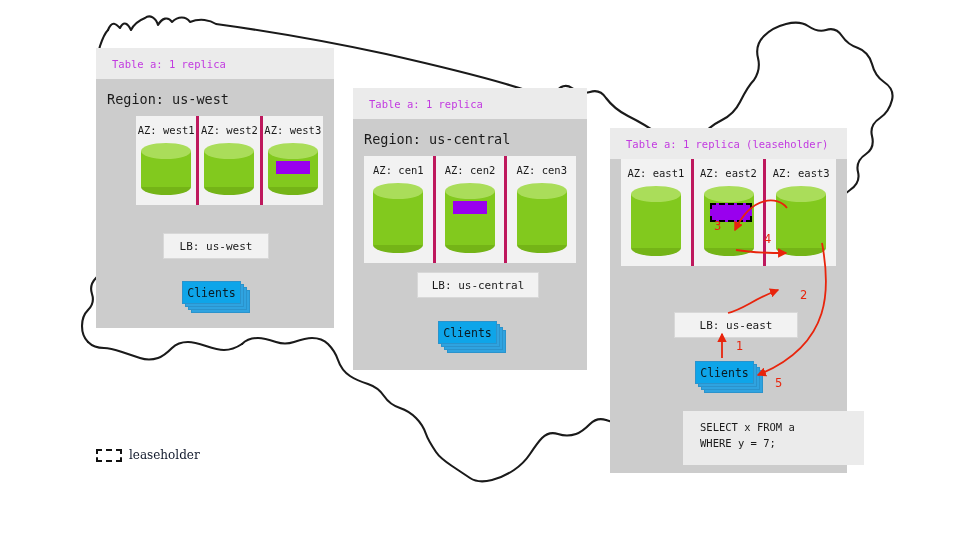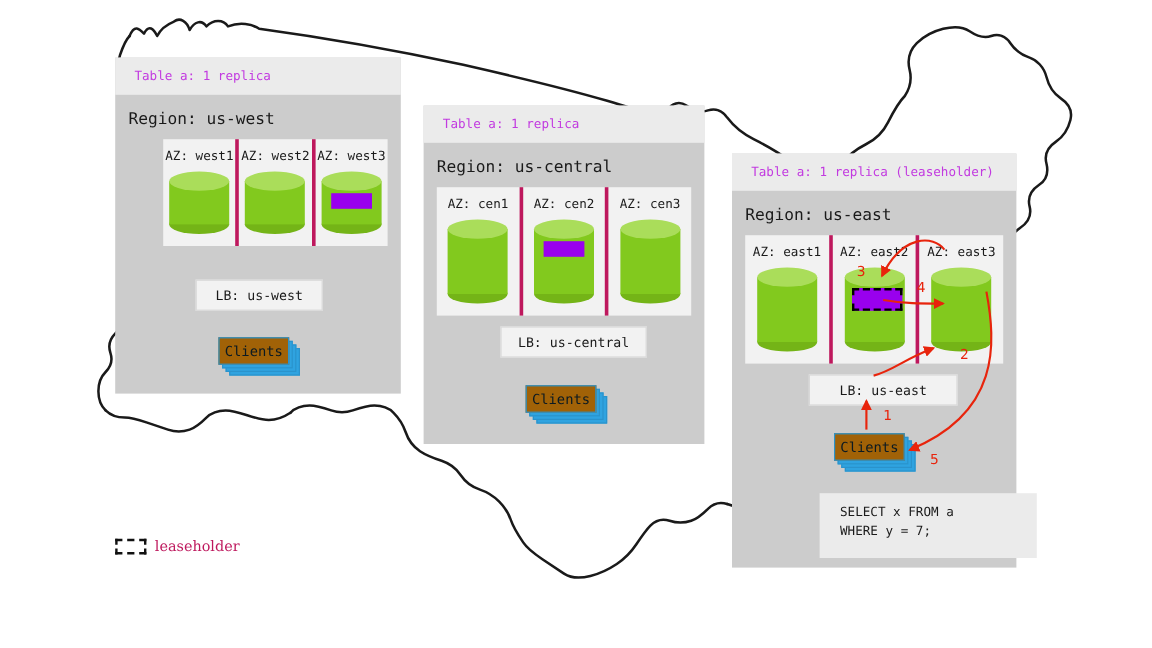--- a/index.html
+++ b/index.html
@@ -32,39 +32,39 @@
   .replica.lease{border:2px dashed #000000;}
 
   
   .lb-box{position:absolute;background:#f2f2f2;border:1px solid #d8d8d8;
           display:flex;align-items:center;justify-content:center;
           font-size:11px;color:#1a1a1a;white-space:nowrap;z-index:5;}
 
   
   .clients{position:absolute;z-index:5;}
   .clients .sheet{position:absolute;background:#2fa3e0;border:1.5px solid #2a93cc;}
-  .clients .face{position:absolute;left:0;top:0;background:#a16207;border:1.5px solid #2a93cc;
+  .clients .face{position:absolute;left:0;top:0;background:#0ea5e9;border:1.5px solid #2a93cc;
                  display:flex;align-items:center;justify-content:center;
                  font-size:11.5px;color:#0b1a22;white-space:nowrap;}
 
   
   .sql-box{position:absolute;background:#ebebeb;z-index:3;
            font-size:10.5px;line-height:1.5;color:#1a1a1a;
            padding:9px 0 9px 17px;white-space:pre;}
 
   
   #arrow-layer{position:absolute;left:0;top:0;width:960px;height:540px;z-index:6;pointer-events:none;}
   .step-num{position:absolute;color:#e8240c;font-size:11.5px;z-index:7;
             font-family:"DejaVu Sans","Liberation Sans",sans-serif;}
 
   
   #legend{position:absolute;left:96px;top:448px;display:flex;align-items:center;z-index:4;}
   #legend .swatch{width:26px;height:13px;border:2px dashed #111111;margin-right:7px;box-sizing:border-box;}
   #legend .legend-text{font-family:"DejaVu Serif","Liberation Serif",serif;
-                       font-size:12px;color:#be185d;}
+                       font-size:12px;color:#0f172a;}
 </style>
 </head>
 <body>
 
 <div id="stage">
 
   <svg id="map-layer" viewBox="0 0 960 540">
     <g fill="none" stroke="#1a1a1a" stroke-width="2.1" stroke-linejoin="round" stroke-linecap="round">
 
       <path d="M108,30 C112,20 116,24 120,28 C124,20 128,24 131,30
@@ -289,21 +289,20 @@
       <div class="face" style="width:57px;height:21px;">Clients</div>
     </div>
   </div>
 
   <div class="region-panel" id="panel-east" style="left:610px;top:128px;width:237px;height:345px;">
 
     <div class="panel-header" style="height:31px;">
       <span class="panel-header-text">Table a: 1 replica (leaseholder)</span>
     </div>
 
-    <div class="region-title">Region: us-east</div>
 
     <div class="az-row" style="height:107px;">
 
       <div class="az-cell">
         <span class="az-label">AZ: east1</span>
         <div class="cyl" style="width:50px;height:75px;">
           <div class="cyl-bottom" style="height:16px;bottom:0;"></div>
           <div class="cyl-body" style="top:8px;bottom:8px;"></div>
           <div class="cyl-top" style="height:16px;"></div>
         </div>

